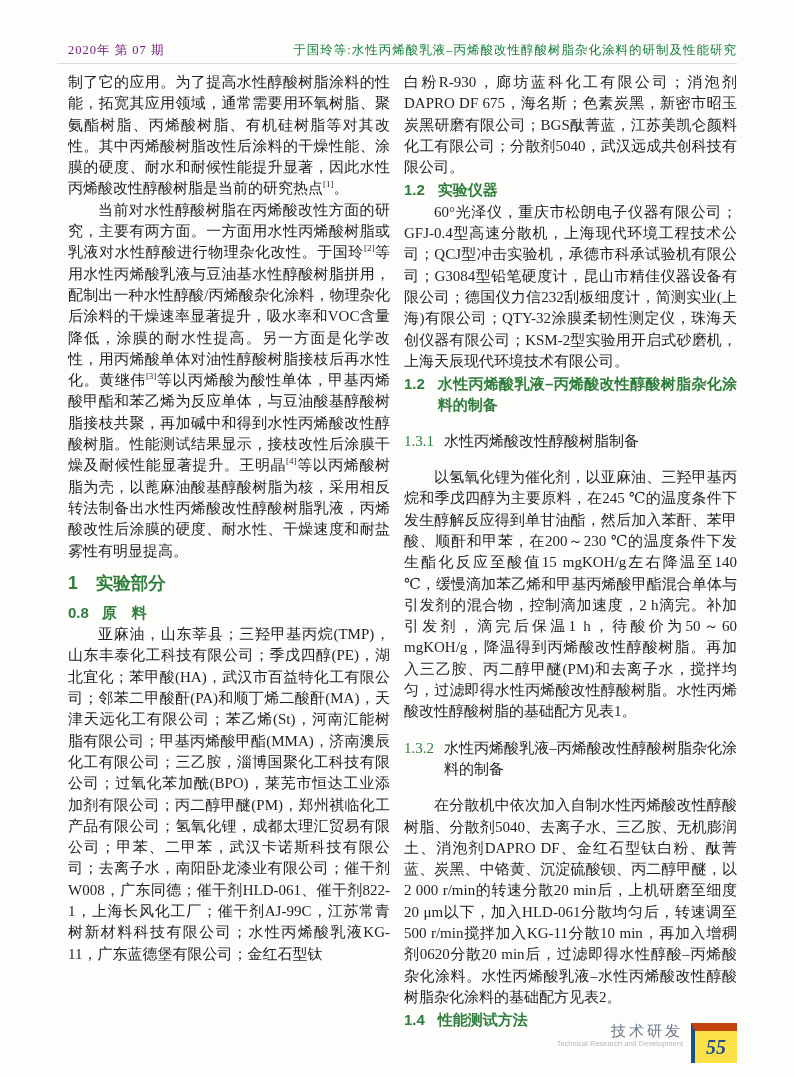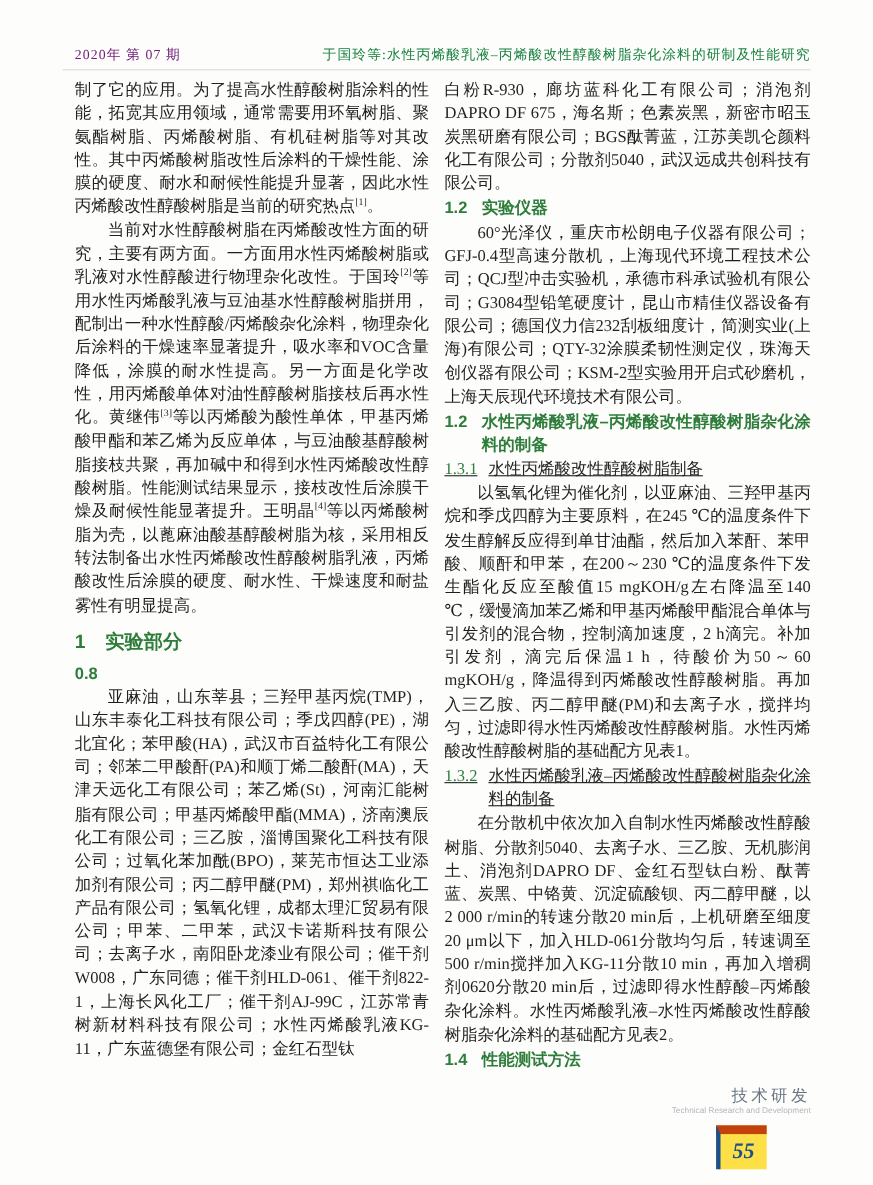--- a/index.html
+++ b/index.html
@@ -46,27 +46,27 @@
     font-family:"Liberation Sans","DejaVu Sans",sans-serif;
     font-size:17.5px;font-weight:bold;color:#2e7d3a;
     margin:9px 0 7px 0;line-height:24px;
   }
   .heading.level-1 .h-num{margin-right:18px;}
   .heading.level-2{
     font-family:"Liberation Sans","DejaVu Sans",sans-serif;
     font-weight:bold;color:#2e7d3a;margin:1px 0;
   }
   .heading.level-2 .h-num{margin-right:13px;}
-  .heading.level-3{color:#222;margin:1px 0;text-decoration:underline;}
+  .heading.level-3{color:#222;margin:15px 0;}
   .heading.level-3 .h-num{margin-right:10px;}
 
   
   .footer{
     position:absolute;right:57px;bottom:14px;
-    display:flex;align-items:center;gap:8px;flex-direction:column;
+    display:flex;align-items:flex-start;gap:8px;
   }
   .footer-text{text-align:right;}
   .footer-cn{
     font-family:"Liberation Sans","DejaVu Sans",sans-serif;
     font-size:15px;color:#6b7683;letter-spacing:3px;line-height:16px;
   }
   .footer-en{
     font-family:"Liberation Sans","DejaVu Sans",sans-serif;
     font-size:7.5px;color:#b3b8bd;line-height:10px;
   }
@@ -97,20 +97,21 @@
   <div class="columns">
     <div class="col col-left" id="col-left">
         <p class="">制了它的应用。为了提高水性醇酸树脂涂料的性能，拓宽其应用领域，通常需要用环氧树脂、聚氨酯树脂、丙烯酸树脂、有机硅树脂等对其改性。其中丙烯酸树脂改性后涂料的干燥性能、涂膜的硬度、耐水和耐候性能提升显著，因此水性丙烯酸改性醇酸树脂是当前的研究热点<sup>[1]</sup>。</p>
         <p class="indent">当前对水性醇酸树脂在丙烯酸改性方面的研究，主要有两方面。一方面用水性丙烯酸树脂或乳液对水性醇酸进行物理杂化改性。于国玲<sup>[2]</sup>等用水性丙烯酸乳液与豆油基水性醇酸树脂拼用，配制出一种水性醇酸/丙烯酸杂化涂料，物理杂化后涂料的干燥速率显著提升，吸水率和VOC含量降低，涂膜的耐水性提高。另一方面是化学改性，用丙烯酸单体对油性醇酸树脂接枝后再水性化。黄继伟<sup>[3]</sup>等以丙烯酸为酸性单体，甲基丙烯酸甲酯和苯乙烯为反应单体，与豆油酸基醇酸树脂接枝共聚，再加碱中和得到水性丙烯酸改性醇酸树脂。性能测试结果显示，接枝改性后涂膜干燥及耐候性能显著提升。王明晶<sup>[4]</sup>等以丙烯酸树脂为壳，以蓖麻油酸基醇酸树脂为核，采用相反转法制备出水性丙烯酸改性醇酸树脂乳液，丙烯酸改性后涂膜的硬度、耐水性、干燥速度和耐盐雾性有明显提高。</p>
         <div class="heading level-1">
           <span class="h-num">1</span>
           <span class="h-title">实验部分</span>
         </div>
         <div class="heading level-2">
           <span class="h-num">0.8</span>
+          <span class="h-title">原　料</span>
         </div>
         <p class="indent">亚麻油，山东莘县；三羟甲基丙烷(TMP)，山东丰泰化工科技有限公司；季戊四醇(PE)，湖北宜化；苯甲酸(HA)，武汉市百益特化工有限公司；邻苯二甲酸酐(PA)和顺丁烯二酸酐(MA)，天津天远化工有限公司；苯乙烯(St)，河南汇能树脂有限公司；甲基丙烯酸甲酯(MMA)，济南澳辰化工有限公司；三乙胺，淄博国聚化工科技有限公司；过氧化苯加酰(BPO)，莱芜市恒达工业添加剂有限公司；丙二醇甲醚(PM)，郑州祺临化工产品有限公司；氢氧化锂，成都太理汇贸易有限公司；甲苯、二甲苯，武汉卡诺斯科技有限公司；去离子水，南阳卧龙漆业有限公司；催干剂W008，广东同德；催干剂HLD-061、催干剂822-1，上海长风化工厂；催干剂AJ-99C，江苏常青树新材料科技有限公司；水性丙烯酸乳液KG-11，广东蓝德堡有限公司；金红石型钛</p>
       </div>
     <div class="col col-right" id="col-right">
         <p class="">白粉R-930，廊坊蓝科化工有限公司；消泡剂DAPRO DF 675，海名斯；色素炭黑，新密市昭玉炭黑研磨有限公司；BGS酞菁蓝，江苏美凯仑颜料化工有限公司；分散剂5040，武汉远成共创科技有限公司。</p>
         <div class="heading level-2">
           <span class="h-num">1.2</span>
           <span class="h-title">实验仪器</span>
         </div>
         <p class="indent">60°光泽仪，重庆市松朗电子仪器有限公司；GFJ-0.4型高速分散机，上海现代环境工程技术公司；QCJ型冲击实验机，承德市科承试验机有限公司；G3084型铅笔硬度计，昆山市精佳仪器设备有限公司；德国仪力信232刮板细度计，简测实业(上海)有限公司；QTY-32涂膜柔韧性测定仪，珠海天创仪器有限公司；KSM-2型实验用开启式砂磨机，上海天辰现代环境技术有限公司。</p>

